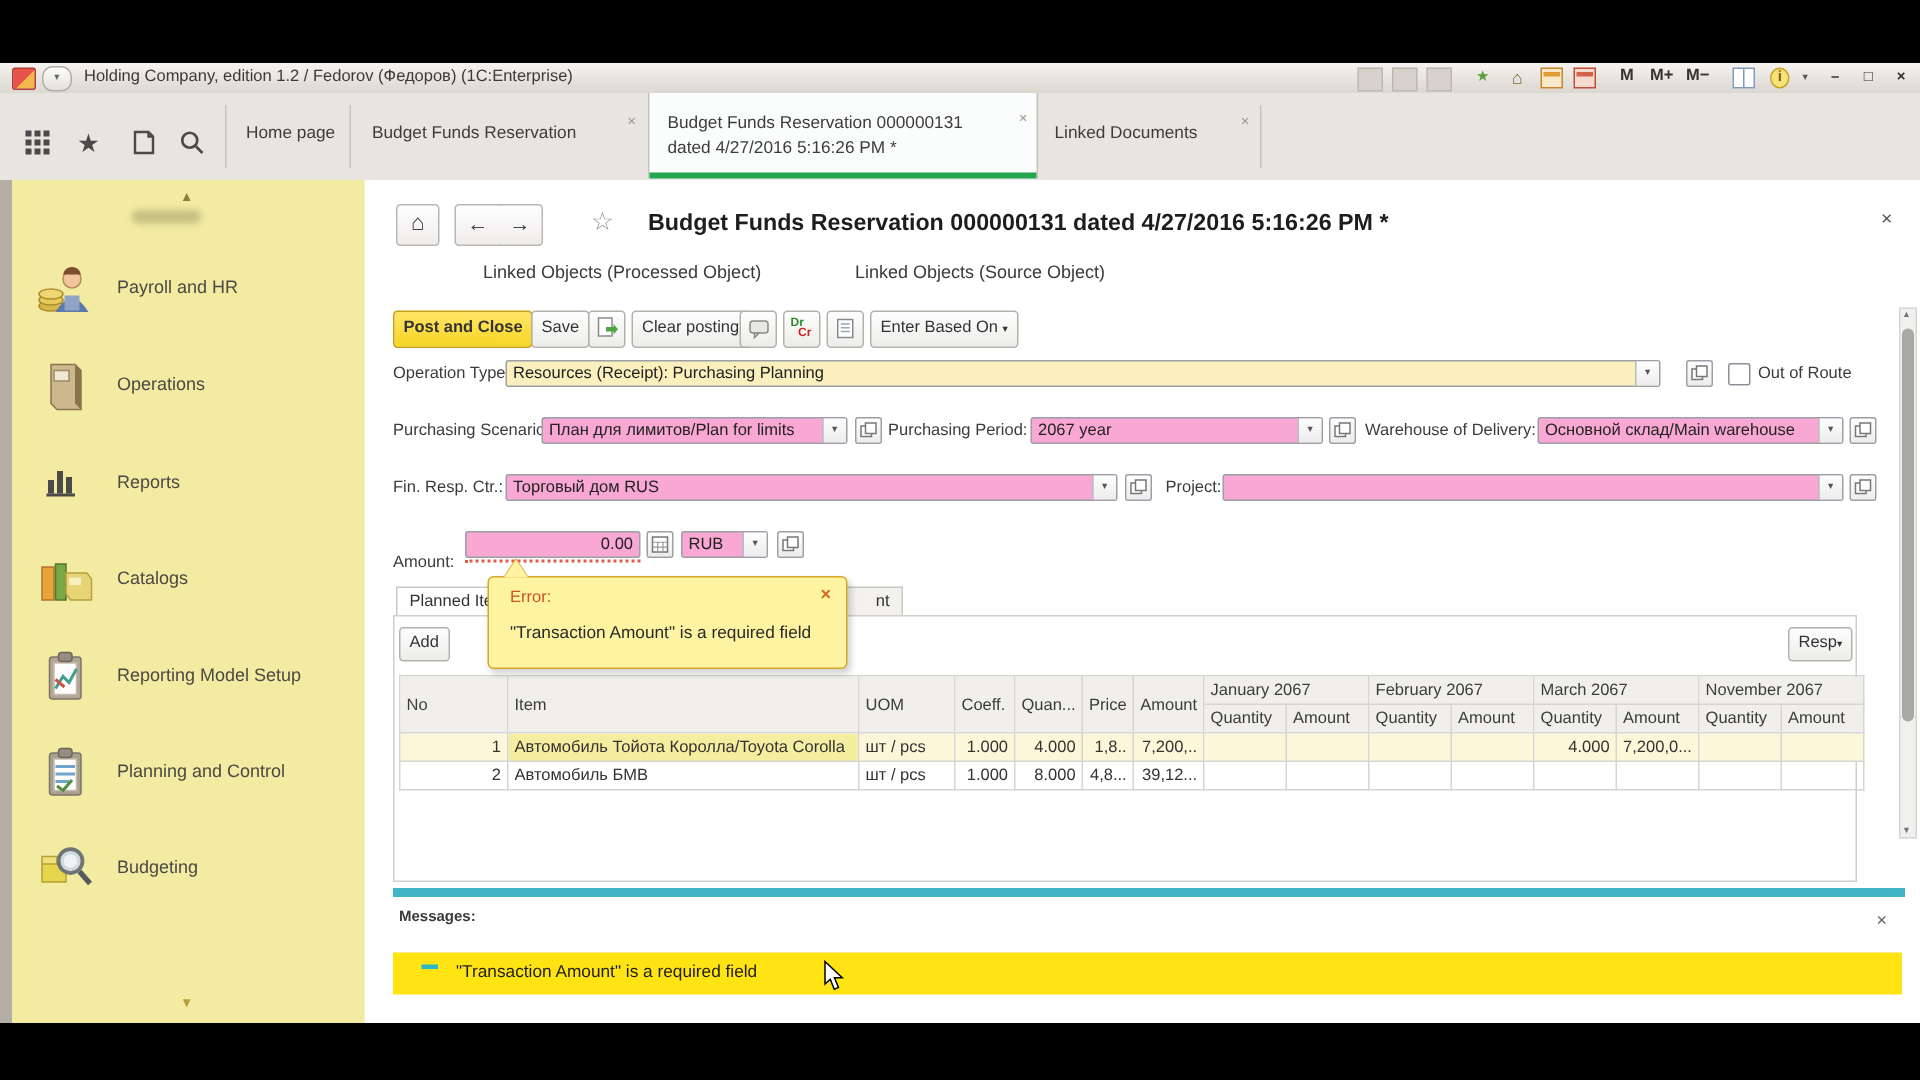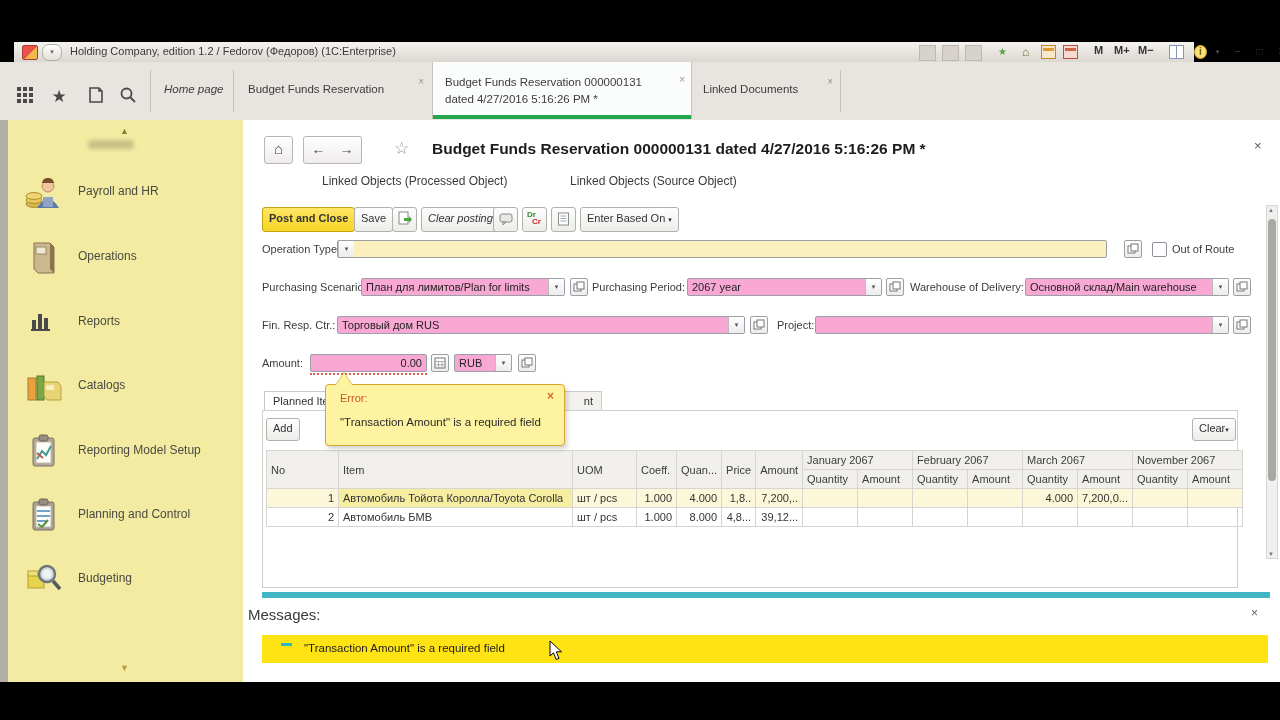--- a/index.html
+++ b/index.html
@@ -1,20 +1,20 @@
 <!DOCTYPE html>
 <html><head>
 <meta charset="utf-8">
 <style>
   html,body{margin:0;padding:0;background:#000;}
   #screen{position:relative;width:1280px;height:720px;background:#000;overflow:hidden;
           font-family:"Liberation Sans","DejaVu Sans",sans-serif;color:#333;}
   .abs{position:absolute;}
   
-  #titlebar{left:14px;top:42px;width:1180px;height:20px;
+  #titlebar{left:0;top:42px;width:1280px;height:20px;
     background:linear-gradient(#f5f3f0,#dbd7d1);border-bottom:1px solid #b5b1aa;font-size:11px;}
   .tb-ic{position:absolute;top:3px;width:15px;height:14px;font-size:10px;line-height:14px;text-align:center;}
   .tb-gray{background:#d7d3cc;border:1px solid #bdb8b0;}
   .wm{position:absolute;top:2px;font-size:11px;font-weight:bold;color:#333;}
   
   #tabbar{left:0;top:62px;width:1280px;height:58px;background:#e8e5e0;border-bottom:1px solid #c9c6c1;}
   .qicon{position:absolute;top:24px;width:22px;height:22px;color:#4a4a4a;text-align:center;}
   .tab{position:absolute;top:0;height:57px;font-size:11.5px;color:#3c3c3c;}
   .tab .tlbl{position:absolute;left:12px;top:21px;white-space:nowrap;}
   .tabx{position:absolute;top:14px;font-size:10px;color:#9a968f;}
@@ -129,21 +129,21 @@
         </svg>
     </span>
     <span class="qicon" style="left:117px;">
       <svg width="18" height="18" viewBox="0 0 18 18">
           <circle cx="7.5" cy="7.5" r="5" fill="none" stroke="#4a4a4a" stroke-width="1.8"></circle>
           <line x1="11.5" y1="11.5" x2="16" y2="16" stroke="#4a4a4a" stroke-width="1.8"></line>
         </svg>
     </span>
     <span class="tabsep" style="left:150px;"></span>
 
-    <div class="tab" style="left:152px;width:80px;font-style:italic;">
+    <div class="tab" style="left:152px;width:80px;">
       <span class="tlbl">Home page</span>
     </div>
     <span class="tabsep" style="left:233px;"></span>
     <div class="tab" style="left:236px;width:194px;">
       <span class="tlbl">Budget Funds Reservation</span>
       <span class="tabx" style="right:6px;">×</span>
     </div>
     <div class="tab" id="tab-active" style="left:432px;width:258px;">
       <span class="tlbl" style="top:14px;">Budget Funds Reservation 000000131</span>
       <span class="tlbl" style="top:31px;">dated 4/27/2016 5:16:26 PM *</span>
@@ -273,21 +273,21 @@
     </span>
   <span class="btn" style="left:354px;">
       <span class="bl">Save</span>
     </span>
   <span class="btn" style="left:392px;width:23px;">
     <svg width="14" height="15" viewBox="0 0 14 15" style="margin-top:3px;">
         <rect x="1" y="1" width="9" height="12" fill="#fff" stroke="#8a8a8a"></rect>
         <path d="M6 7 h5 v-2 l3 3.5 -3 3.5 v-2 h-5z" fill="#4ca83d"></path>
       </svg>
   </span>
-  <span class="btn" style="left:421px;font-style:italic;">
+  <span class="btn" style="left:421px;">
       <span class="bl">Clear posting</span>
     </span>
   <span class="btn" style="left:493px;width:23px;">
     <svg width="14" height="14" viewBox="0 0 14 14" style="margin-top:4px;">
         <rect x="1" y="2" width="12" height="8" rx="2" fill="#e9e7e3" stroke="#8a8a8a"></rect>
         <path d="M4 10 l0 3 3 -3z" fill="#e9e7e3" stroke="#8a8a8a"></path>
       </svg>
   </span>
   <span class="btn" style="left:522px;width:23px;font-size:8px;font-weight:bold;">
     <span style="position:absolute;left:4px;top:2px;color:#2e8b2e;">Dr</span>
@@ -298,20 +298,21 @@
         <rect x="1.5" y="1" width="10" height="12" fill="#fff" stroke="#8a8a8a"></rect>
         <path d="M3.5 4 h6 M3.5 6.5 h6 M3.5 9 h6" stroke="#9aa7b5"></path>
       </svg>
   </span>
   <span class="btn" style="left:580px;">
       <span class="bl"><span>Enter Based On</span> <span style="font-size:7px;">▾</span></span>
     </span>
 
   <span class="lbl" style="left:262px;top:240px;">Operation Type:</span>
   <div class="inp" style="left:337px;top:240px;width:770px;background:#fbf0bd;">
+    <span class="val">Resources (Receipt): Purchasing Planning</span>
     <span class="dd">▾</span>
   </div>
   <span class="sq-btn" style="left:1124px;top:240px;">
     <svg width="12" height="12" viewBox="0 0 12 12" style="margin-top:2px;">
         <rect x="1" y="3" width="7" height="7" fill="#fff" stroke="#777"></rect>
         <rect x="4" y="1" width="7" height="7" fill="#fff" stroke="#777"></rect>
       </svg>
   </span>
   <span class="abs" style="left:1152px;top:242px;width:13px;height:13px;background:#fff;border:1px solid #8a9096;border-radius:2px;"></span>
   <span class="lbl" style="left:1172px;top:240px;">Out of Route</span>
@@ -366,21 +367,21 @@
     <span class="val"></span>
     <span class="dd">▾</span>
   </div>
   <span class="sq-btn" style="left:1233px;top:316px;">
     <svg width="12" height="12" viewBox="0 0 12 12" style="margin-top:2px;">
         <rect x="1" y="3" width="7" height="7" fill="#fff" stroke="#777"></rect>
         <rect x="4" y="1" width="7" height="7" fill="#fff" stroke="#777"></rect>
       </svg>
   </span>
 
-  <span class="lbl" style="left:262px;top:354px;">Amount:</span>
+  <span class="lbl" style="left:262px;top:366px;">Amount:</span>
   <div class="inp" style="left:310px;top:354px;width:117px;">
     <span class="val num">0.00</span>
   </div>
   <span class="abs" style="left:310px;top:373px;width:117px;border-bottom:2px dotted #e05a4e;"></span>
   <span class="sq-btn" style="left:431px;top:354px;">
     <svg width="12" height="12" viewBox="0 0 12 12" style="margin-top:2px;">
         <rect x="1" y="1" width="10" height="10" fill="#fff" stroke="#777"></rect>
         <path d="M1 4.5 h10 M4.5 4.5 v6.5 M8 4.5 v6.5 M1 7.8 h10" stroke="#999" stroke-width=".8"></path>
       </svg>
   </span>
@@ -395,21 +396,21 @@
       </svg>
   </span>
 
   <span class="ptab" style="left:264px;width:70px;">Planned Ite</span>
   <span class="ptab" style="left:540px;width:44px;background:#f2f1ee;text-align:right;">nt</span>
   <div class="abs" id="panel-box"></div>
   <span class="btn" style="left:266px;top:418px;height:21px;">
       <span class="bl" style="line-height:19px;">Add</span>
     </span>
   <span class="btn" style="left:1192px;top:418px;height:21px;">
-      <span class="bl" style="line-height:19px;"><span>Clear</span><span style="font-size:7px;">▾</span></span>
+      <span class="bl" style="line-height:19px;"><span>Resp</span><span style="font-size:7px;">▾</span></span>
     </span>
 
   <table id="ptable">
     <colgroup>
       <col style="width:72px;">
         <col style="width:234px;">
         <col style="width:64px;">
         <col style="width:40px;">
       <col style="width:44px;">
         <col style="width:30px;">
@@ -493,21 +494,21 @@
     <span class="abs" style="left:14px;top:31px;font-size:11.5px;color:#2a2a2a;white-space:nowrap;">"Transaction Amount" is a required field</span>
   </div>
 
   <div class="abs sbv" style="left:1266px;top:205px;width:12px;height:354px;">
     <span class="abs" style="left:1px;top:1px;font-size:6px;color:#777;">▲</span>
     <span class="abs" style="left:1px;top:13px;width:8px;height:262px;background:#a9a8a5;border-radius:4px;"></span>
     <span class="abs" style="left:1px;bottom:1px;font-size:6px;color:#777;">▼</span>
   </div>
 
   <div class="abs" id="splitter"></div>
-  <span class="abs" style="left:248px;top:606px;font-size:15px;font-weight:normal;color:#3a3a3a;">Messages:</span>
+  <span class="abs" style="left:266px;top:606px;font-size:10px;font-weight:bold;color:#3a3a3a;">Messages:</span>
   <span class="abs" style="left:1251px;top:606px;font-size:12px;color:#666;">×</span>
   <div class="abs" id="msgrow">
     <span class="abs" style="left:19px;top:8px;width:11px;height:3px;background:#29b6c6;"></span>
     <span class="abs" style="left:42px;top:7px;font-size:11.5px;color:#1d1d1d;white-space:nowrap;">"Transaction Amount" is a required field</span>
   </div>
 
   <span class="abs cur" style="left:549px;top:640px;">
     <svg width="15" height="21" viewBox="0 0 15 21">
         <polygon points="1,1 1,16 4.5,12.8 7.2,19.5 10,18.3 7.3,11.8 12.5,11.8" fill="#fff" stroke="#000" stroke-width="1"></polygon>
       </svg>

